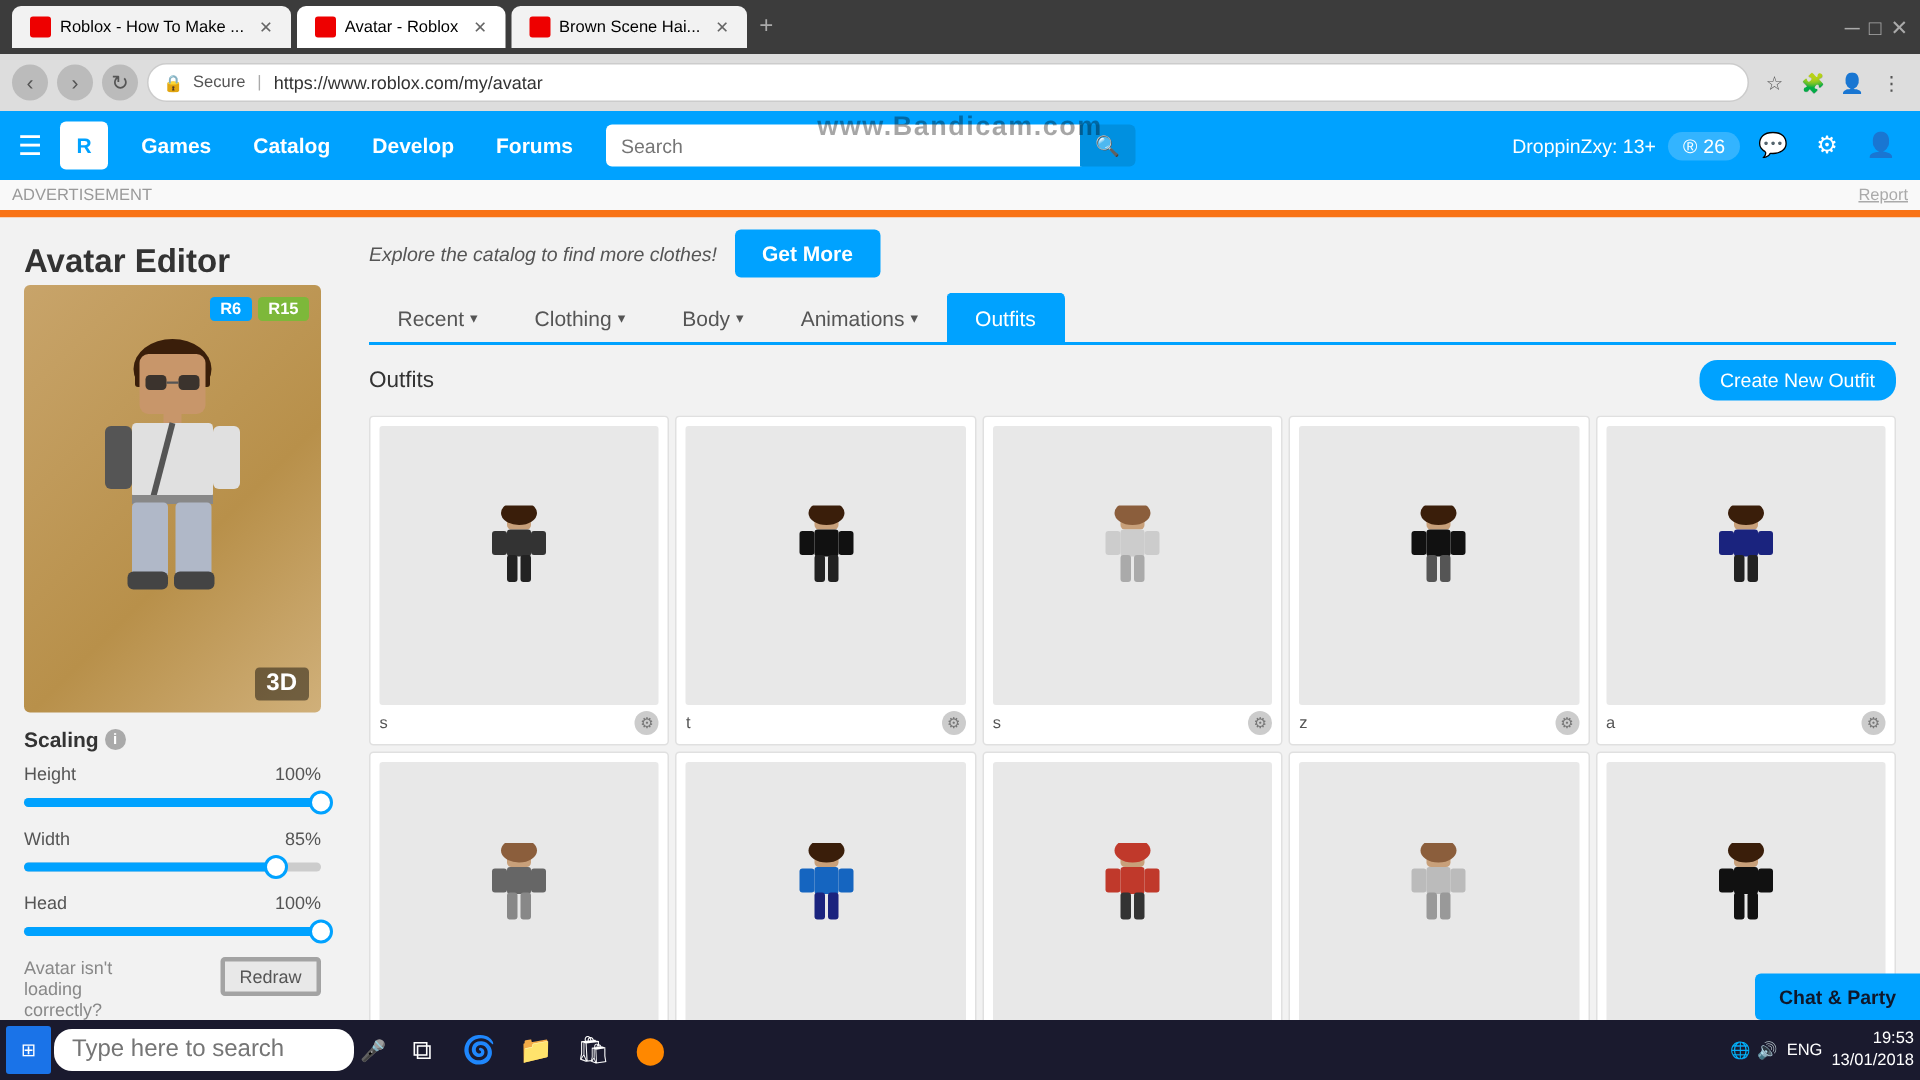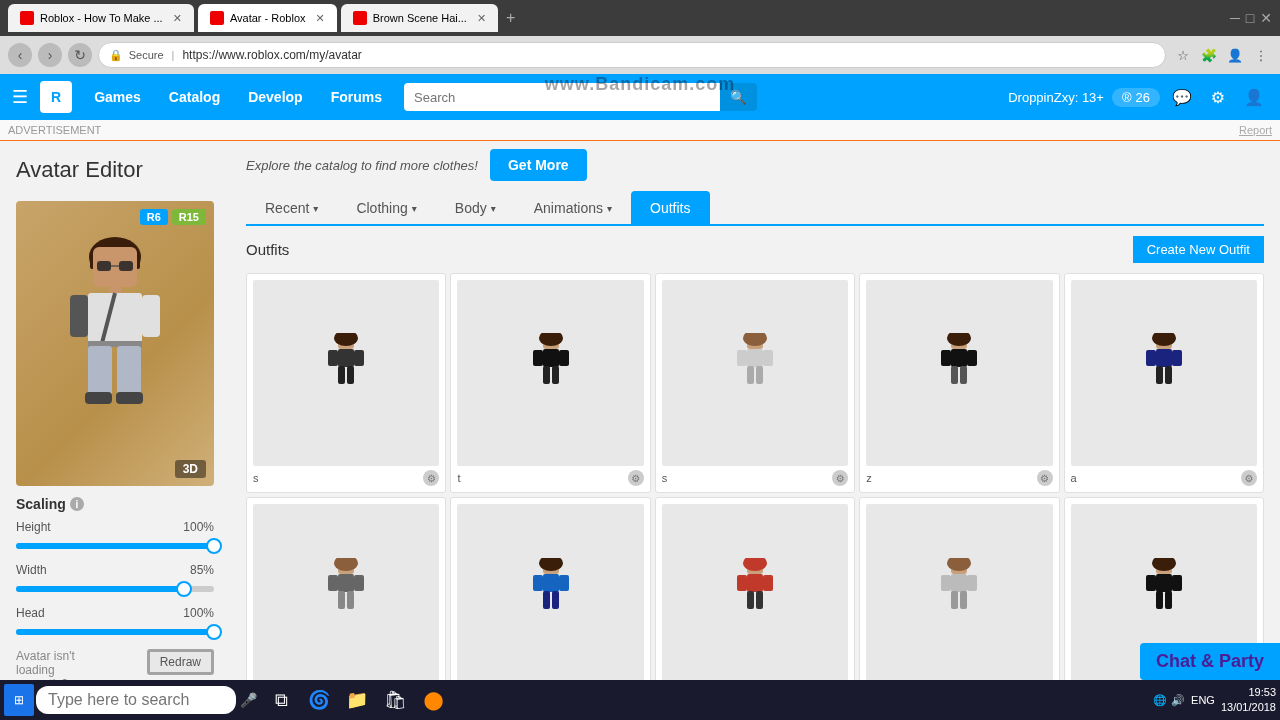--- a/index.html
+++ b/index.html
@@ -28,33 +28,33 @@
     .roblox-logo { width: 32px; height: 32px; background: #fff; border-radius: 4px; display: flex; align-items: center; justify-content: center; margin-right: 8px; font-weight: bold; font-size: 14px; color: #00a2ff; }
     .roblox-hamburger { color: #fff; font-size: 18px; margin-right: 12px; cursor: pointer; }
     .roblox-nav-link { color: #fff; text-decoration: none; font-size: 14px; font-weight: bold; padding: 0 14px; height: 46px; display: flex; align-items: center; }
     .roblox-search { flex: 1; max-width: 320px; height: 28px; border: none; border-radius: 4px; padding: 0 10px; font-size: 13px; margin-left: 8px; }
     .roblox-search-btn { background: #0090e0; border: none; color: #fff; padding: 0 10px; height: 28px; cursor: pointer; border-radius: 0 4px 4px 0; margin-left: -4px; }
     .roblox-nav-right { margin-left: auto; display: flex; align-items: center; gap: 8px; color: #fff; font-size: 13px; }
     .robux-badge { background: rgba(255,255,255,0.2); border-radius: 12px; padding: 2px 10px; display: flex; align-items: center; gap: 4px; }
     .nav-icon-btn { width: 28px; height: 28px; display: flex; align-items: center; justify-content: center; color: #fff; font-size: 16px; cursor: pointer; }
 
     
-    .ad-bar { background: #f9f9f9; border-bottom: 1px solid #f97316; padding: 4px 8px; font-size: 11px; color: #999; display: flex; justify-content: space-between; align-items: center; }
+    .ad-bar { background: #f9f9f9; border-bottom: 5px solid #f97316; padding: 4px 8px; font-size: 11px; color: #999; display: flex; justify-content: space-between; align-items: center; }
 
     
     .main-content { display: flex; height: calc(720px - 36px - 38px - 46px - 24px); background: #f2f2f2; }
 
     
     .left-panel { width: 230px; padding: 16px 16px 8px 16px; flex-shrink: 0; }
-    .page-title { font-size: 22px; font-weight: normal; color: #333; margin-bottom: 18px; }
+    .page-title { font-size: 22px; font-weight: bold; color: #333; margin-bottom: 3px; }
     .avatar-preview { width: 198px; height: 285px; background: linear-gradient(135deg, #c8a46a 0%, #b8904a 60%, #d0b07a 100%); border-radius: 4px; position: relative; display: flex; align-items: center; justify-content: center; overflow: hidden; }
     .avatar-badges { position: absolute; top: 8px; right: 8px; display: flex; gap: 4px; }
     .avatar-badge { background: #00a2ff; color: #fff; font-size: 11px; font-weight: bold; padding: 2px 7px; border-radius: 3px; }
     .avatar-badge.r15 { background: #7db83a; }
-    .avatar-3d-btn { position: absolute; bottom: 8px; right: 8px; background: rgba(0,0,0,0.45); color: #fff; font-size: 12px; font-weight: bold; padding: 2px 8px; border-radius: 3px; }
+    .avatar-3d-btn { position: absolute; bottom: 8px; right: 8px; background: rgba(0,0,0,0.45); color: #fff; font-size: 16px; font-weight: bold; padding: 2px 8px; border-radius: 3px; }
 
     
     .scaling-section { margin-top: 10px; }
     .scaling-title { font-size: 14px; font-weight: bold; color: #333; display: flex; align-items: center; gap: 4px; margin-bottom: 8px; }
     .scaling-info { width: 14px; height: 14px; border-radius: 50%; background: #aaa; color: #fff; font-size: 10px; display: flex; align-items: center; justify-content: center; cursor: pointer; }
     .scaling-row { margin-bottom: 8px; }
     .scaling-label-row { display: flex; justify-content: space-between; margin-bottom: 3px; }
     .scaling-label { color: #555; font-size: 12px; }
     .scaling-value { color: #555; font-size: 12px; }
     .slider-container { position: relative; height: 18px; display: flex; align-items: center; }
@@ -74,21 +74,21 @@
 
     
     .tabs-bar { display: flex; border-bottom: 2px solid #00a2ff; margin-bottom: 10px; }
     .tab { padding: 8px 18px; font-size: 14px; color: #555; cursor: pointer; border: 1px solid transparent; border-bottom: none; display: flex; align-items: center; gap: 4px; }
     .tab.active { background: #00a2ff; color: #fff; border-color: #00a2ff; border-radius: 4px 4px 0 0; }
     .tab .dropdown-arrow { font-size: 10px; }
 
     
     .outfits-header { display: flex; justify-content: space-between; align-items: center; margin-bottom: 10px; }
     .outfits-title { font-size: 15px; color: #333; }
-    .create-outfit-btn { background: #00a2ff; color: #fff; border: none; border-radius: 0; padding: 6px 14px; font-size: 13px; cursor: pointer; }
+    .create-outfit-btn { background: #00a2ff; color: #fff; border: none; border-radius: 12px; padding: 6px 14px; font-size: 13px; cursor: pointer; }
 
     
     .outfit-grid { display: grid; grid-template-columns: repeat(5, 1fr); gap: 4px; overflow: hidden; }
     .outfit-card { background: #fff; border: 1px solid #e0e0e0; border-radius: 3px; padding: 6px; display: flex; flex-direction: column; position: relative; }
     .outfit-img { width: 100%; aspect-ratio: 1; background: #e8e8e8; border-radius: 2px; display: flex; align-items: center; justify-content: center; overflow: hidden; margin-bottom: 4px; }
     .outfit-footer { display: flex; justify-content: space-between; align-items: center; }
     .outfit-name { font-size: 11px; color: #555; }
     .outfit-gear { width: 16px; height: 16px; background: #ccc; border-radius: 50%; display: flex; align-items: center; justify-content: center; font-size: 10px; color: #777; cursor: pointer; }
 
     
@@ -473,21 +473,21 @@
       <div class="outfit-footer">
         <span class="outfit-name">x</span>
         <span class="outfit-gear">⚙</span>
       </div>
     </div>
       </div>
 
   </div>
 </div>
 
-<div style="position:absolute;bottom:40px;right:0;background:#00a2ff;color:#4c1d95;padding:8px 16px;font-size:18px;font-weight:bold;cursor:pointer;border-radius:4px 0 0 4px;z-index:50;">Chat &amp; Party</div>
+<div style="position:absolute;bottom:40px;right:0;background:#00a2ff;color:#0f172a;padding:8px 16px;font-size:13px;font-weight:bold;cursor:pointer;border-radius:4px 0 0 4px;z-index:50;">Chat &amp; Party</div>
 
 <div class="taskbar">
   <button class="taskbar-start">
     <span>⊞</span>
   </button>
   <input class="taskbar-search" type="text" placeholder="Type here to search" style="">
   <span style="color:#fff;font-size:14px;margin-left:2px;">🎤</span>
   <div class="taskbar-icons">
     <div class="taskbar-icon">⧉</div>
     <div class="taskbar-icon" style="color:#4af;">🌀</div>

